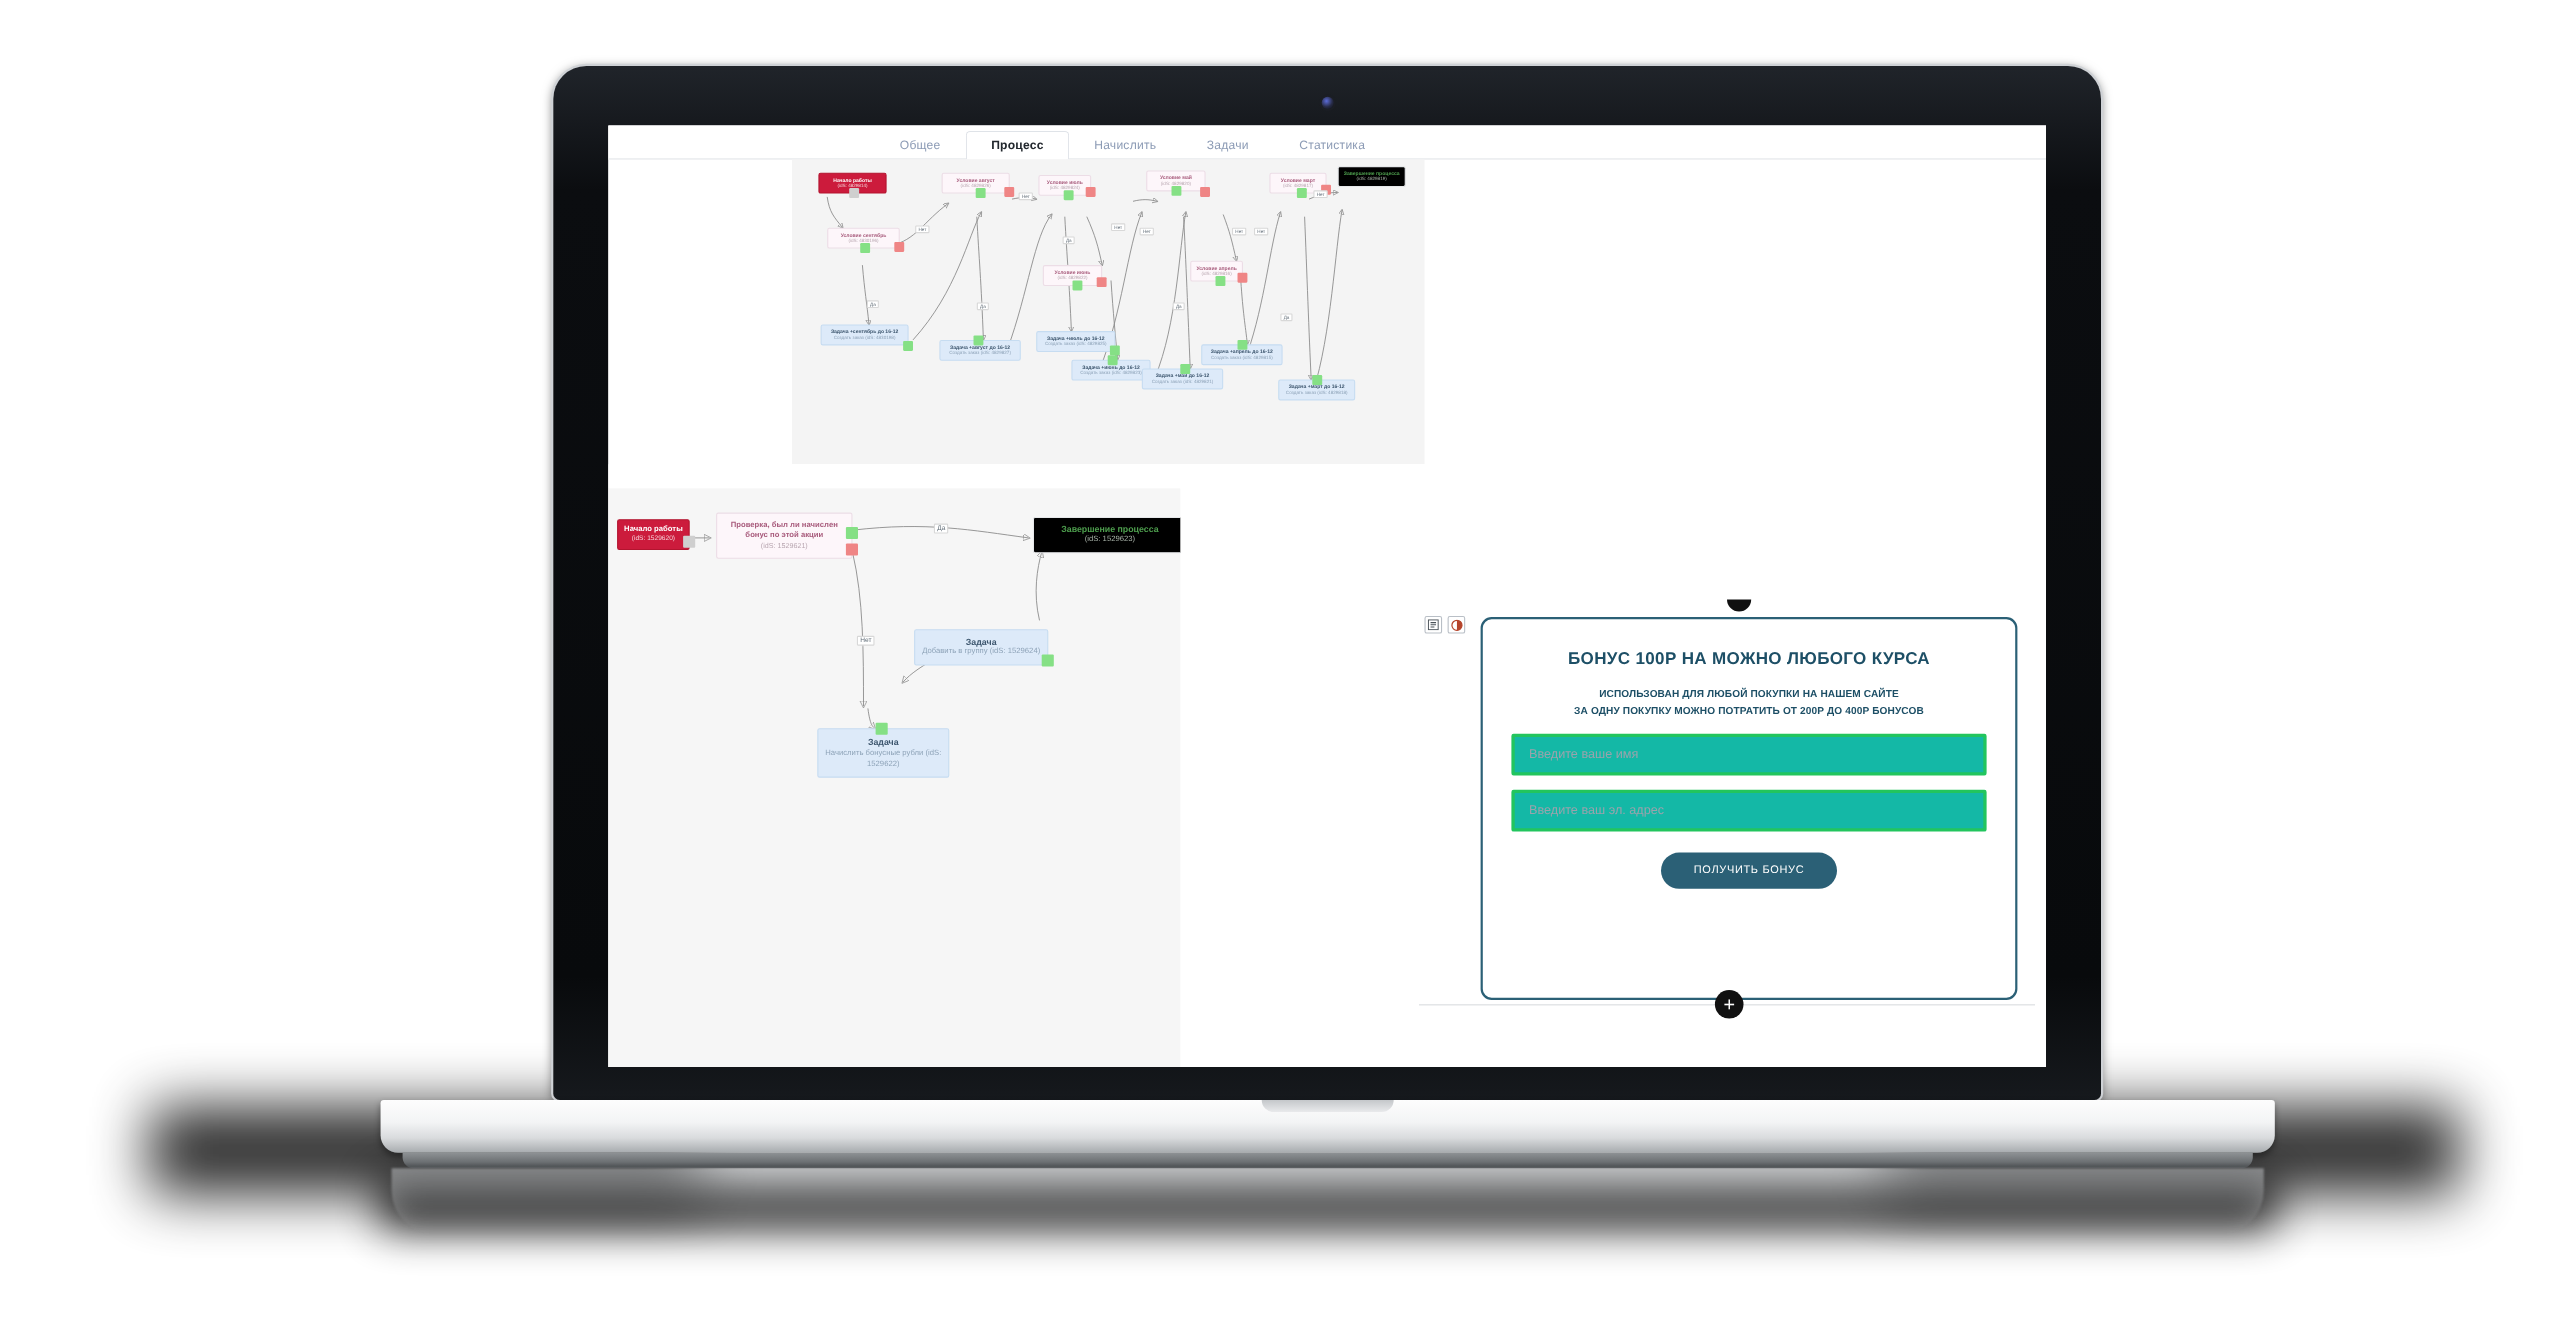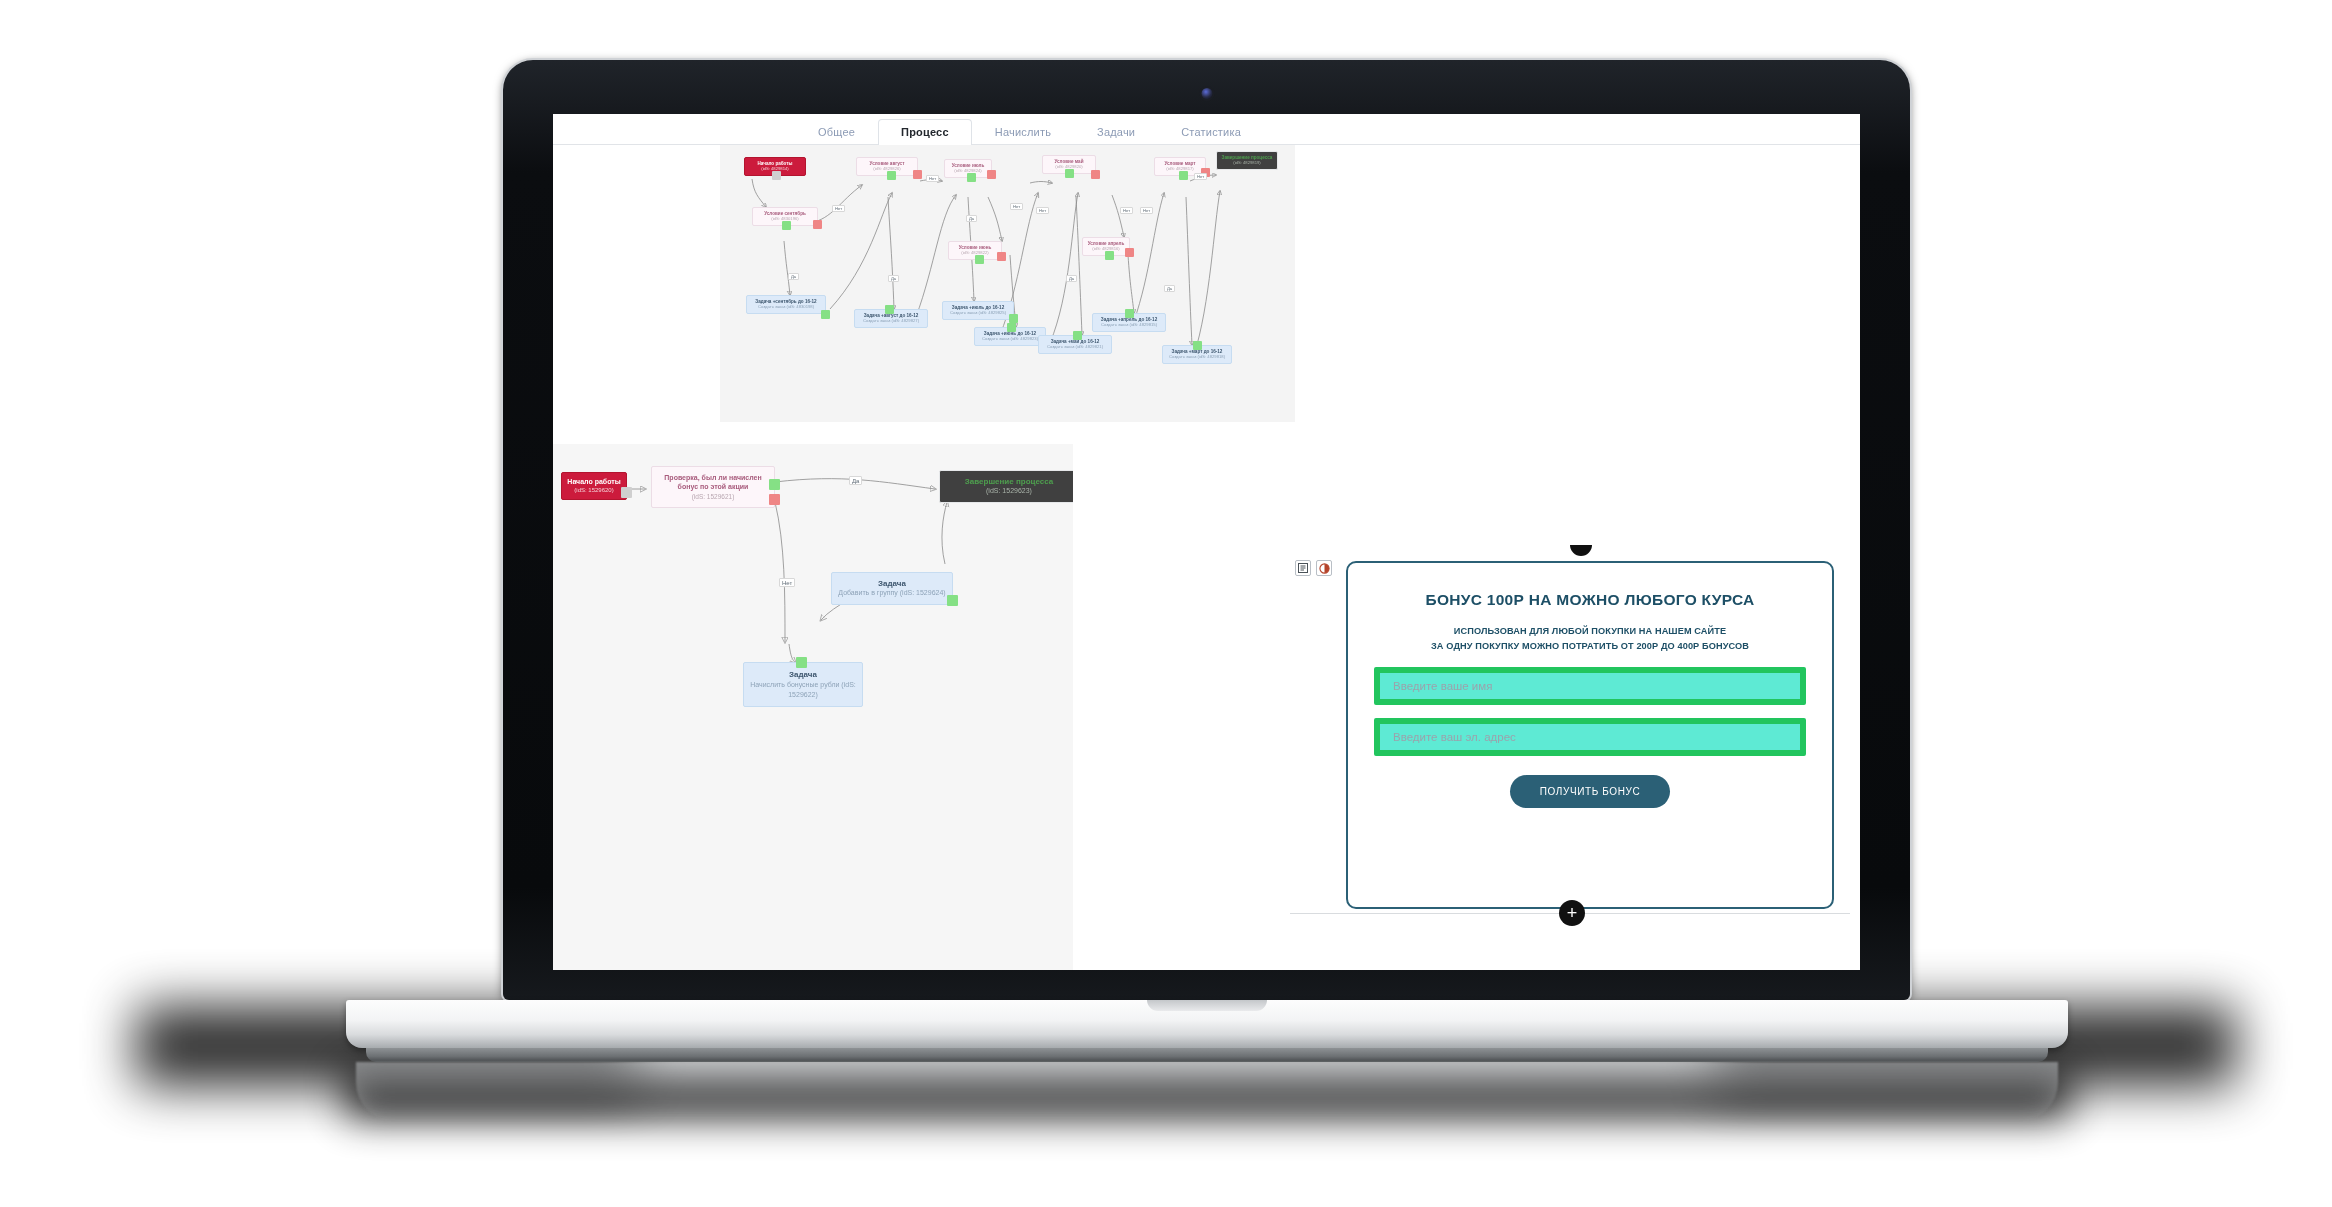--- a/index.html
+++ b/index.html
@@ -134,21 +134,21 @@
   }
   .node .node-title { font-size: 4.6px; font-weight: 600; white-space: nowrap; }
   .node .node-sub   { font-size: 4.2px; color: #b9a7b1; margin-top: 1px; }
 
   .node.start {
     background: #cc1b3c; border-color:#b3142f; color:#fff;
   }
   .node.start .node-sub { color: rgba(255,255,255,.8); }
 
   .node.end {
-    background:#404040; border-color:#e6e8ea; color:#4e9f4e;
+    background:#000000; border-color:#e6e8ea; color:#4e9f4e;
   }
   .node.end .node-sub { color:#a9b3a9; }
 
   .node.task {
     background:#ddeaf9; border-color:#c6dcf1; color:#3d566e;
   }
   .node.task .node-sub { color:#8ea3b8; }
 
   .node.cond { background:#fdf6fa; border-color:#ecdde6; color:#a85b7c; }
 
@@ -203,23 +203,23 @@
     text-align:center; font-size: 15.5px; font-weight: bold;
     color:#1d4f66; letter-spacing:.3px; margin-top:6px;
   }
   #bonus-form-desc {
     text-align:center; font-size: 9.2px; font-weight: bold;
     color:#1d4f66; line-height: 1.65; margin-top: 15px; letter-spacing:.1px;
   }
   .bonus-input {
     display:block; width: 100%; height: 38px;
     margin-top: 13px;
-    border:6px solid #22c55e; border-radius: 2px;
+    border:3px solid #22c55e; border-radius: 2px;
     padding: 0 13px; font-size: 11.5px; color:#3a4148;
-    font-family:"Liberation Sans", sans-serif; background:#5eead4;
+    font-family:"Liberation Sans", sans-serif; background:#14b8a6;
   }
   .bonus-input::placeholder { color:#9aa3ac; }
   #bonus-submit-wrap { text-align:center; margin-top: 19px; }
   #bonus-submit {
     background:#2b6076; color:#fff; border:none;
     border-radius: 22px; padding: 11px 30px;
     font-size: 10px; font-weight: normal; letter-spacing:.6px;
     cursor:pointer; font-family:"Liberation Sans", sans-serif;
   }
   #add-block-button {

